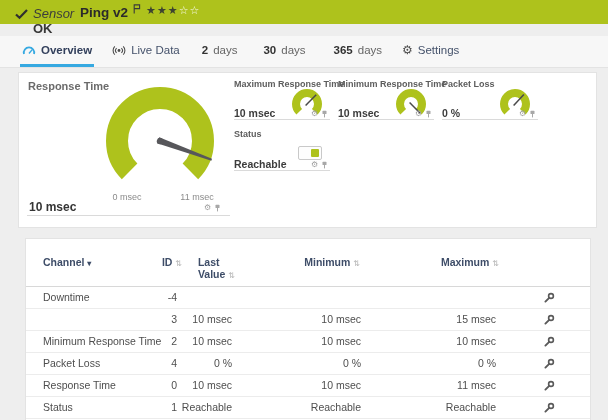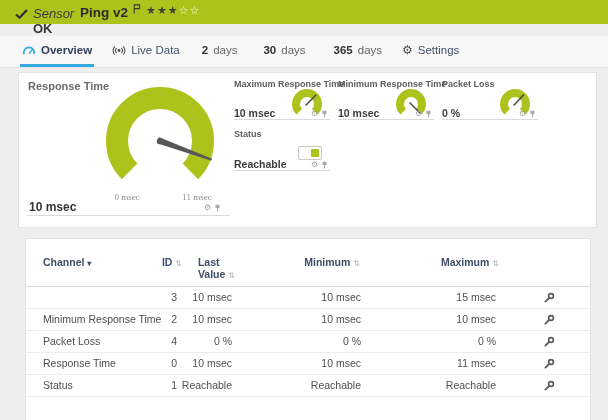--- a/index.html
+++ b/index.html
@@ -26,21 +26,21 @@
   .gear-glyph{font-style:normal;color:#4d4d4d;font-size:12px;line-height:1;}
 
   
   .panel{position:absolute;background:#fff;border:1px solid #e3e3e3;box-sizing:border-box;}
   #gauges-panel{left:18px;top:72px;width:579px;height:156px;}
   #table-panel{left:25px;top:238px;width:566px;height:182px;border-bottom:none;}
 
   
   .rt-title{position:absolute;left:9px;top:7px;font-size:11px;font-weight:bold;color:#6b6b6b;}
   .main-gauge-svg{position:absolute;left:81px;top:8px;}
-  .scale-lbl{position:absolute;top:119px;width:48px;text-align:center;font-size:9px;color:#8b8b8b;font-family:Liberation Serif, serif;}
+  .scale-lbl{position:absolute;top:119px;width:48px;text-align:center;font-size:9px;color:#8b8b8b;}
   .scale-min{left:84px;} .scale-max{left:154px;}
   .main-value{position:absolute;left:10px;top:127px;font-size:12px;font-weight:bold;color:#353535;}
   .main-underline{position:absolute;left:8px;top:142px;width:203px;border-top:1px solid #dadada;}
   .main-icons{position:absolute;left:185px;top:131px;display:flex;gap:3px;align-items:center;cursor:pointer;}
 
   
   .mini-cell{position:absolute;width:96px;}
   .mini-title{position:absolute;left:0;top:0;font-size:9px;font-weight:bold;color:#5d5d5d;white-space:nowrap;}
   .mini-gauge-svg{position:absolute;left:56px;top:8px;}
   .mini-value{position:absolute;left:0;top:28px;font-size:10.5px;font-weight:bold;color:#3c3c3c;}
@@ -229,20 +229,31 @@
   <div class="panel" id="table-panel">
     <div class="thead">
       <span class="hc h-channel"><span>Channel</span> <span class="sort-active">▾</span></span>
       <span class="hc h-id"><span>ID</span> <span class="sort">⇅</span></span>
       <span class="hc h-last"><span>Last</span><br><span>Value</span> <span class="sort">⇅</span></span>
       <span class="hc h-min"><span>Minimum</span> <span class="sort">⇅</span></span>
       <span class="hc h-max"><span>Maximum</span> <span class="sort">⇅</span></span>
     </div>
 
     <div class="trow">
+      <span class="c-channel">Downtime</span>
+      <span class="c-id">-4</span>
+      <span class="c-last"></span>
+      <span class="c-min"></span>
+      <span class="c-max"></span>
+      <span class="c-set"><svg width="12" height="12" viewBox="0 0 12 12">
+            <circle cx="8" cy="4" r="2.4" fill="none" stroke="#5a5a5a" stroke-width="1.6"></circle>
+            <line x1="6.2" y1="5.8" x2="2.4" y2="9.6" stroke="#5a5a5a" stroke-width="1.9" stroke-linecap="round"></line>
+          </svg></span>
+    </div>
+    <div class="trow">
       <span class="c-id">3</span>
       <span class="c-last">10 msec</span>
       <span class="c-min">10 msec</span>
       <span class="c-max">15 msec</span>
       <span class="c-set"><svg width="12" height="12" viewBox="0 0 12 12">
             <circle cx="8" cy="4" r="2.4" fill="none" stroke="#5a5a5a" stroke-width="1.6"></circle>
             <line x1="6.2" y1="5.8" x2="2.4" y2="9.6" stroke="#5a5a5a" stroke-width="1.9" stroke-linecap="round"></line>
           </svg></span>
     </div>
     <div class="trow">

